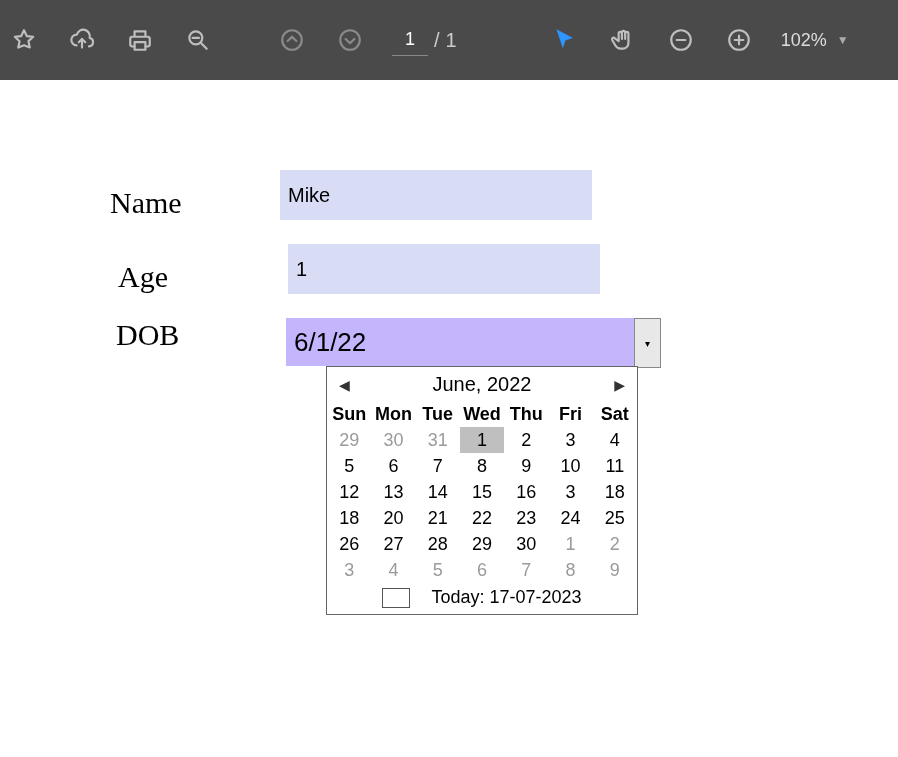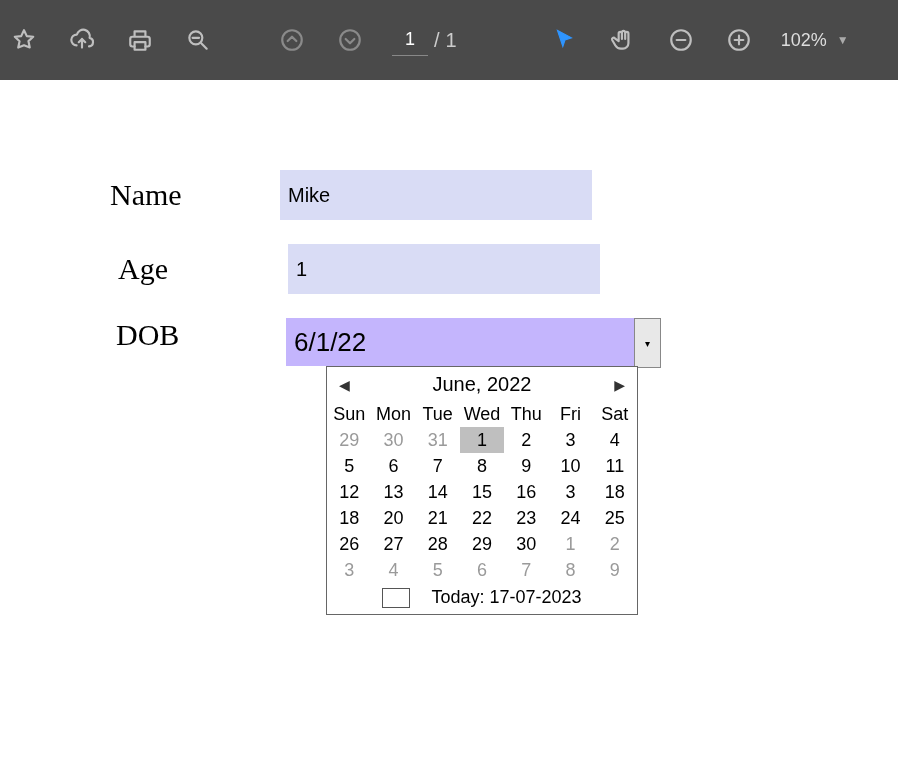--- a/index.html
+++ b/index.html
@@ -7,33 +7,33 @@
   .toolbar{height:80px;background:#4a4a4a;display:flex;align-items:center;padding:0 8px;gap:26px;}
   .tbtn{width:32px;height:32px;display:flex;align-items:center;justify-content:center;cursor:pointer;}
   .tbtn svg{width:26px;height:26px;}
   .page-box{display:flex;align-items:center;gap:6px;color:#ccc;font-size:20px;}
   .page-input{width:32px;height:28px;background:transparent;border:none;border-bottom:1px solid #888;color:#fff;text-align:center;font-size:18px;outline:none;}
   .zoom-box{display:flex;align-items:center;color:#ddd;font-size:18px;}
   .spacer{flex:0 0 10px;}
   .flex-sp{flex:1 1 auto;}
   
   .page{padding:90px 0 0 110px;}
-  .row{display:flex;align-items:center;margin-bottom:24px;}
+  .row{display:flex;align-items:flex-end;margin-bottom:24px;}
   .lbl{width:170px;font-family:"Times New Roman",serif;font-size:30px;}
   .fld{width:312px;height:50px;background:#d9dcf5;border:none;font-size:20px;padding:0 8px;box-sizing:border-box;outline:none;}
   .dobwrap{position:relative;width:375px;}
   .dobfld{width:350px;height:48px;font-size:26px;padding:0 8px;box-sizing:border-box;border:none;outline:none;background:#c4b5fd;}
   .ddbtn{position:absolute;top:0;right:0;width:25px;height:48px;background:#e8e8e8;border:1px solid #888;display:flex;align-items:center;justify-content:center;font-size:10px;cursor:pointer;}
   
   .cal{position:absolute;top:48px;left:40px;width:310px;border:1px solid #666;background:#fff;font-size:18px;}
   .cal-hdr{display:flex;align-items:center;justify-content:space-between;padding:6px 8px;}
   .cal-nav{cursor:pointer;color:#333;font-size:14px;padding:0 4px;}
   .cal-title{font-size:20px;}
   .cal-grid{width:100%;border-collapse:collapse;table-layout:fixed;}
-  .cal-grid th{font-weight:400;font-size:18px;padding:2px 0;}
+  .cal-grid th{font-weight:700;font-size:18px;padding:2px 0;}
   .cal-grid td{text-align:center;font-size:18px;height:24px;cursor:pointer;}
   .cal-grid td.grey{color:#9a9a9a;}
   .cal-grid td.sel{background:#bfbfbf;}
   .cal-today{display:flex;align-items:center;justify-content:center;gap:21px;padding:4px 0 6px;}
   .todaybox{width:26px;height:18px;border:1px solid #555;background:#fff;}
   
   .stk{stroke:#bfbfbf;stroke-width:2;fill:none;stroke-linecap:round;stroke-linejoin:round;}
   .blue{stroke:#2f95ff;fill:#2f95ff;}
 </style>
 </head>

